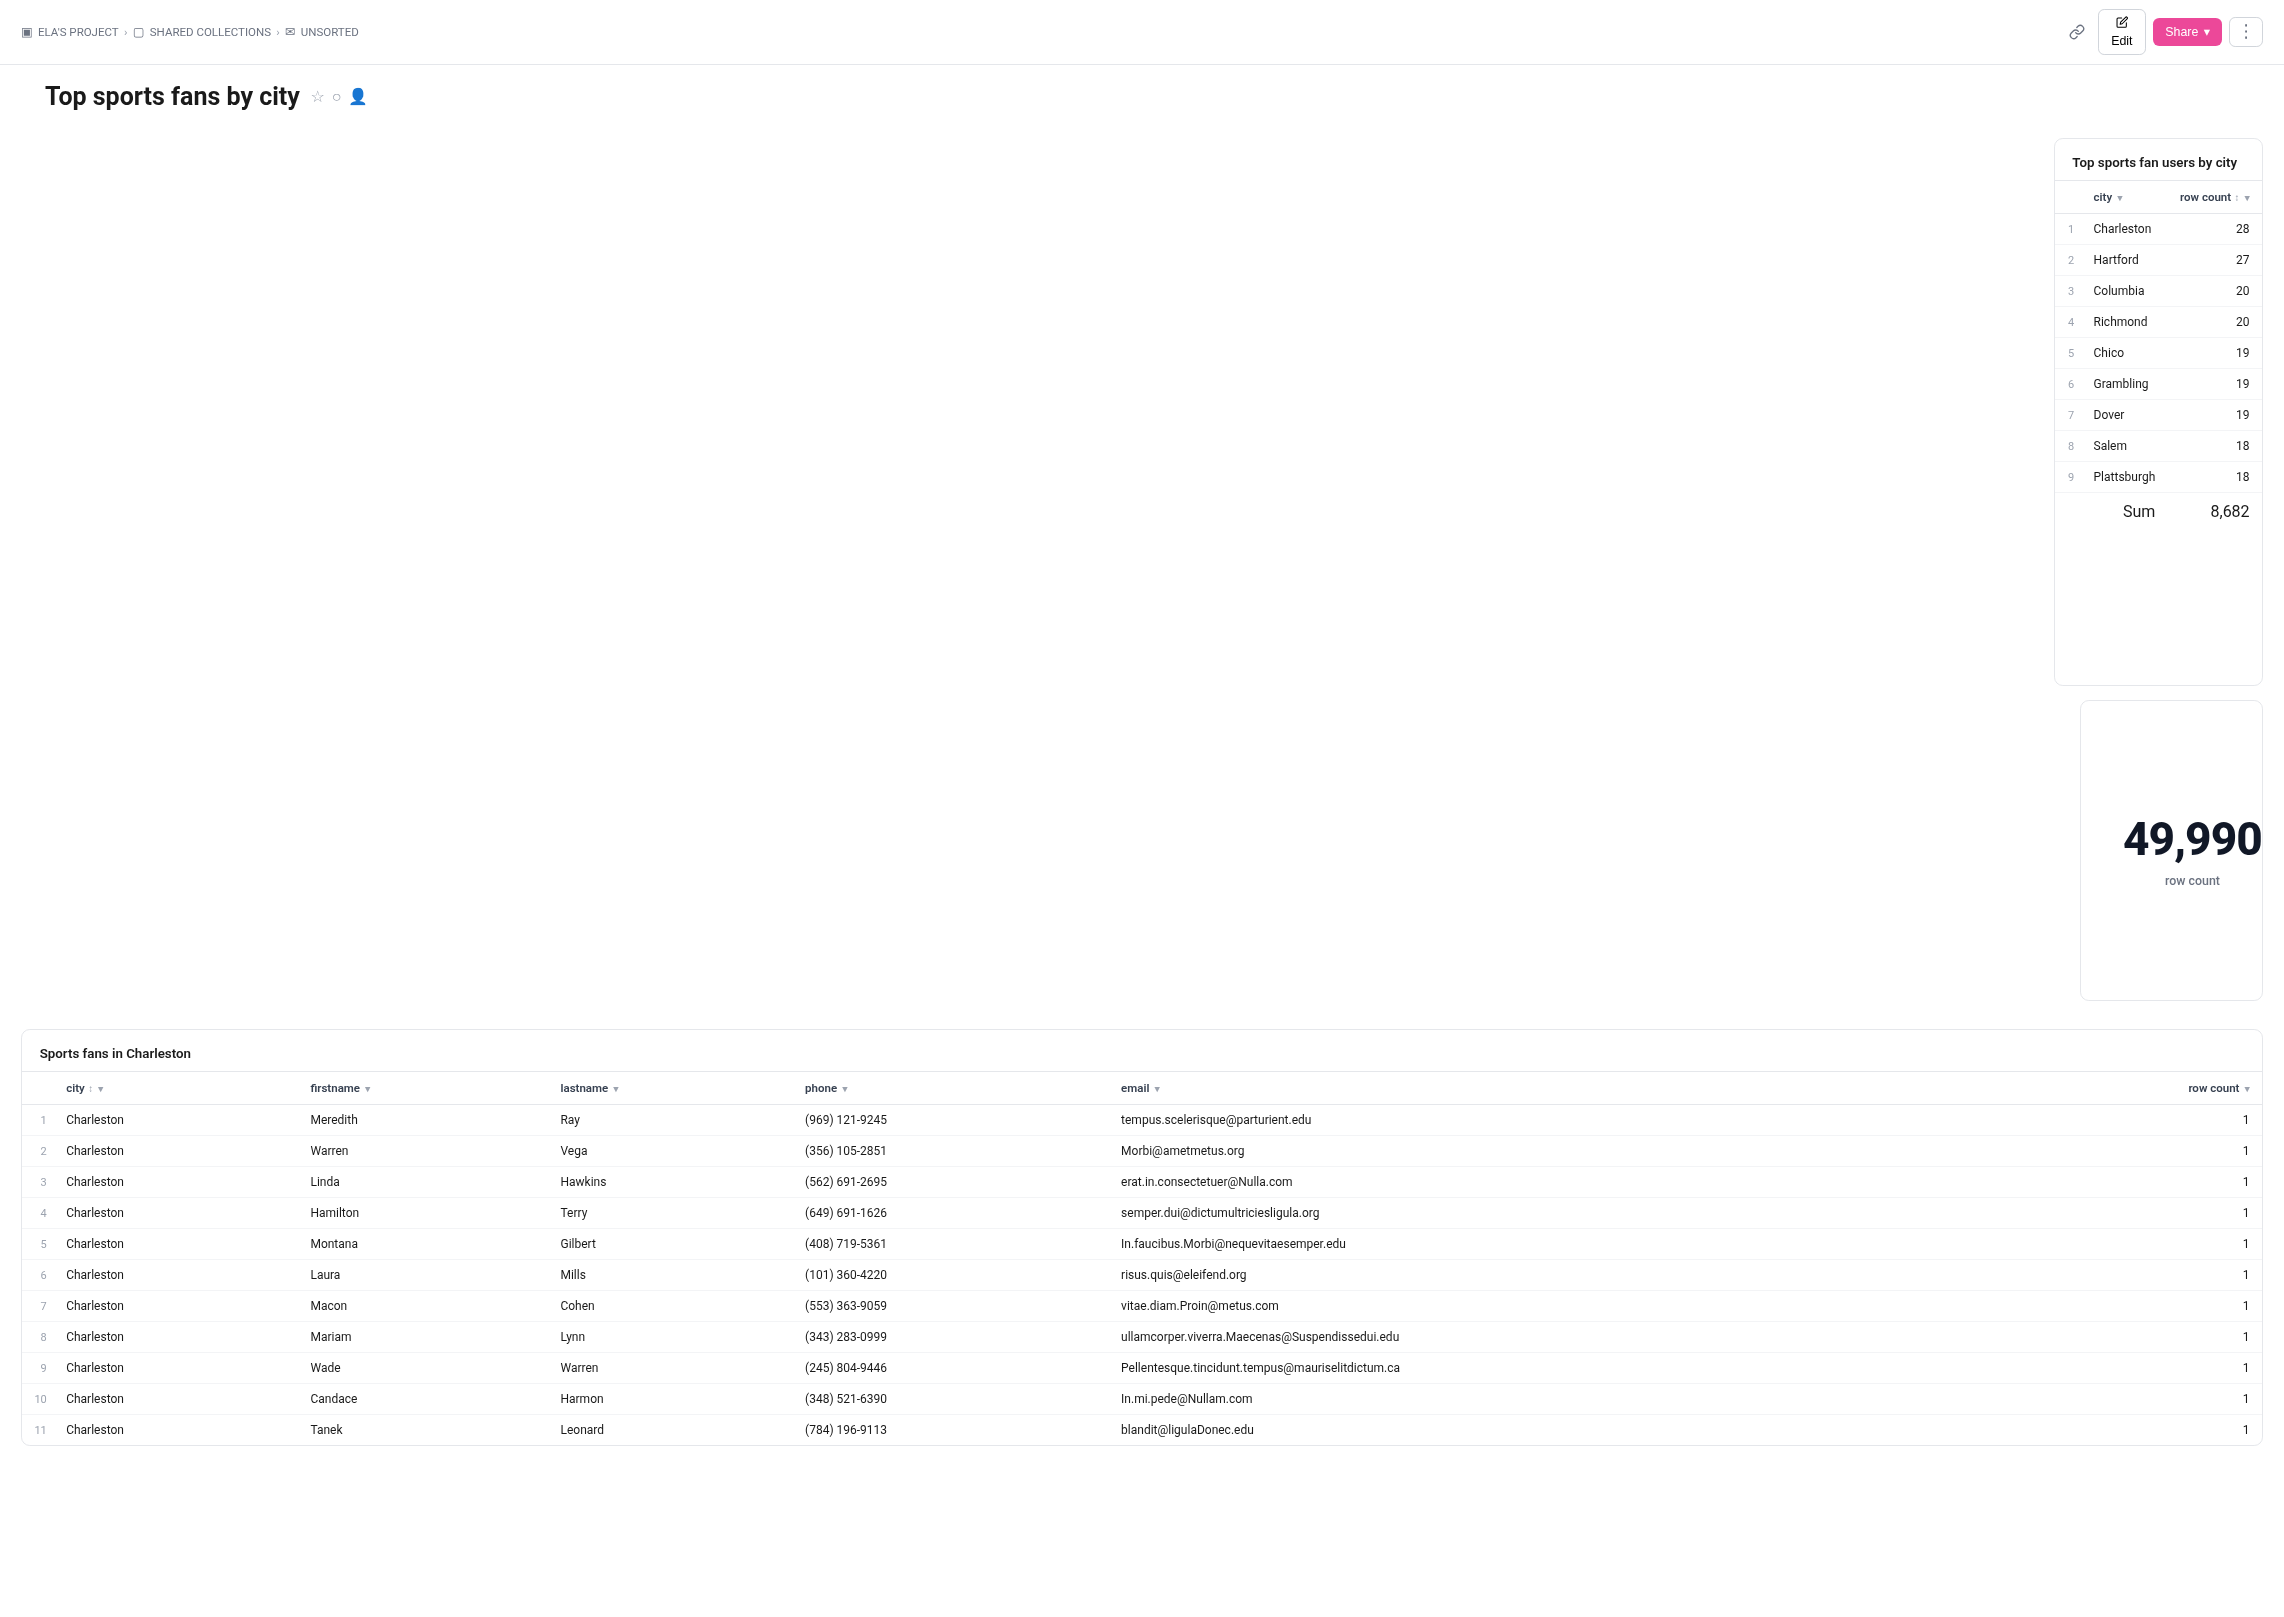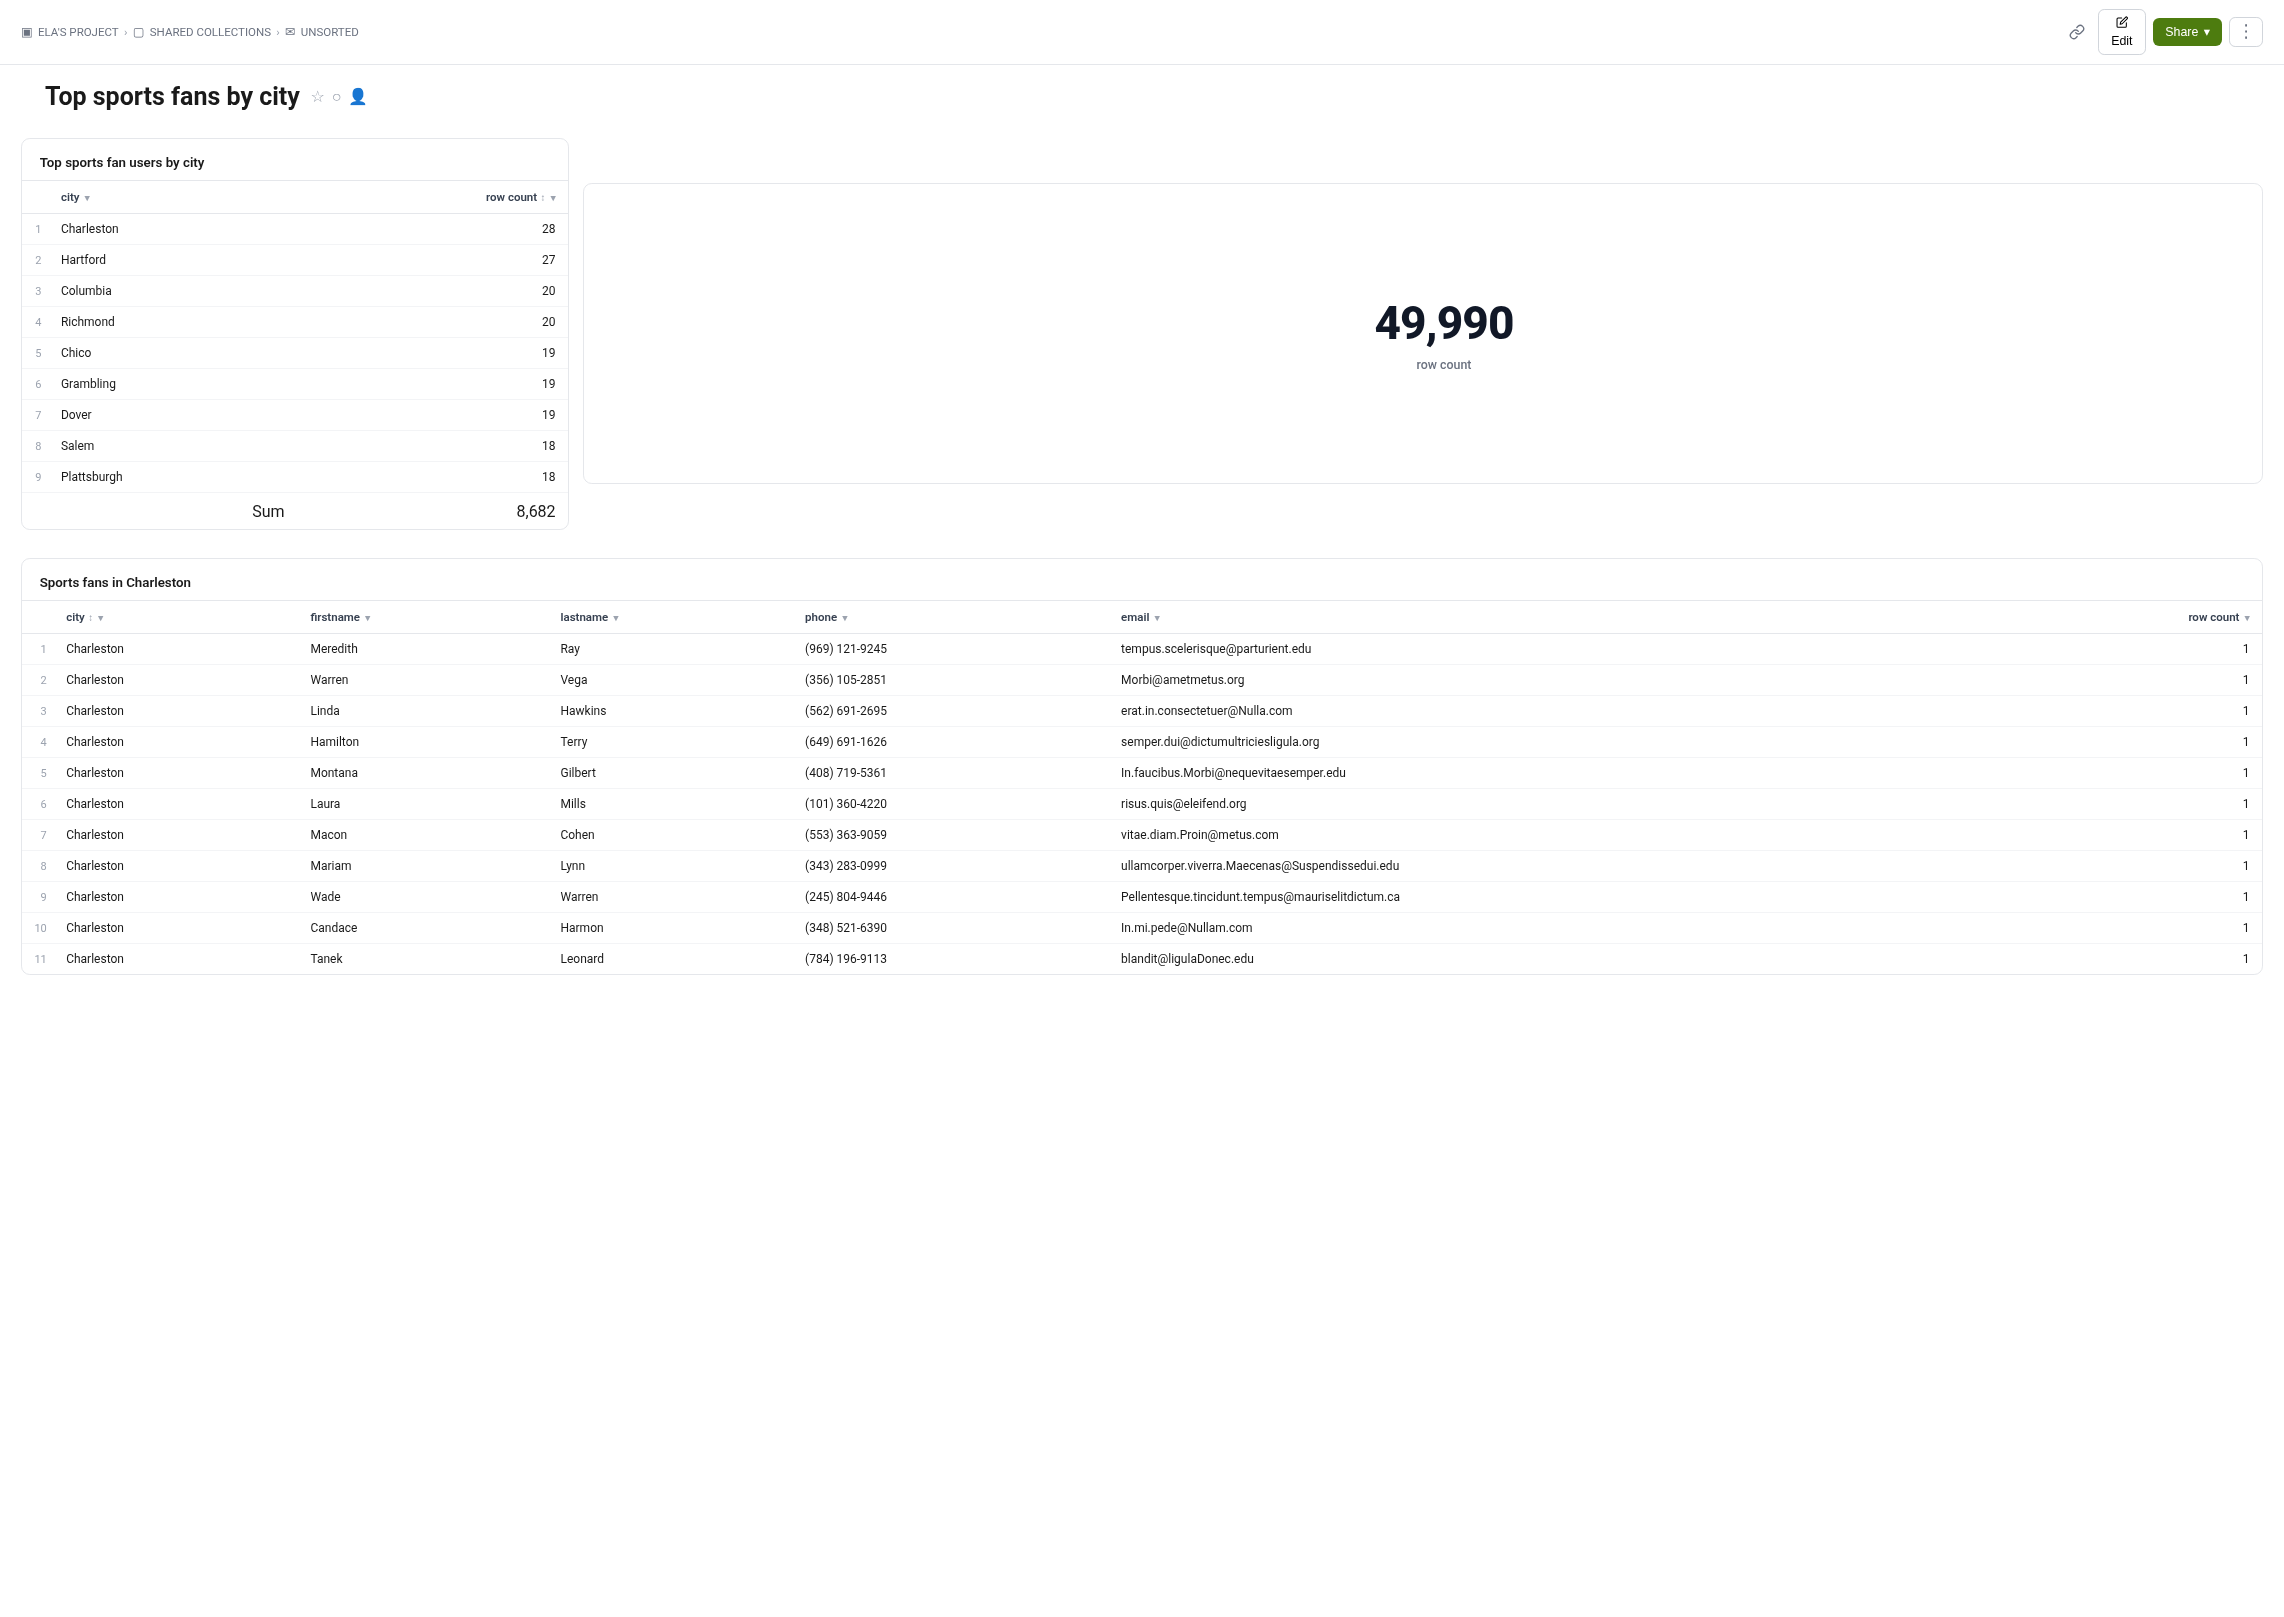--- a/index.html
+++ b/index.html
@@ -61,21 +61,21 @@
       border-radius: 6.2px;
       cursor: pointer;
       font-size: 12.4px;
       font-weight: 500;
       flex-direction: column;
     }
     .btn-share {
       display: flex;
       align-items: center;
       gap: 5.3px;
-      background: #4d7c0f;
+      background: #ec4899;
       color: #fff;
       border: none;
       padding: 6.2px 12.4px;
       border-radius: 6.2px;
       cursor: pointer;
       font-size: 12.4px;
       font-weight: 500;
     }
 
     
@@ -106,21 +106,22 @@
       padding: 17.7px 21px;
       display: flex;
       flex-direction: column;
       gap: 28px;
     }
 
     
     .top-row {
       display: flex;
       gap: 14px;
-      align-items: center;
+      align-items: flex-end;
+      flex-direction: column;
     }
 
     
     .card {
       border: 0.9px solid #e5e7eb;
       border-radius: 8.8px;
       overflow: hidden;
       background: #fff;
     }
     .card-title {

